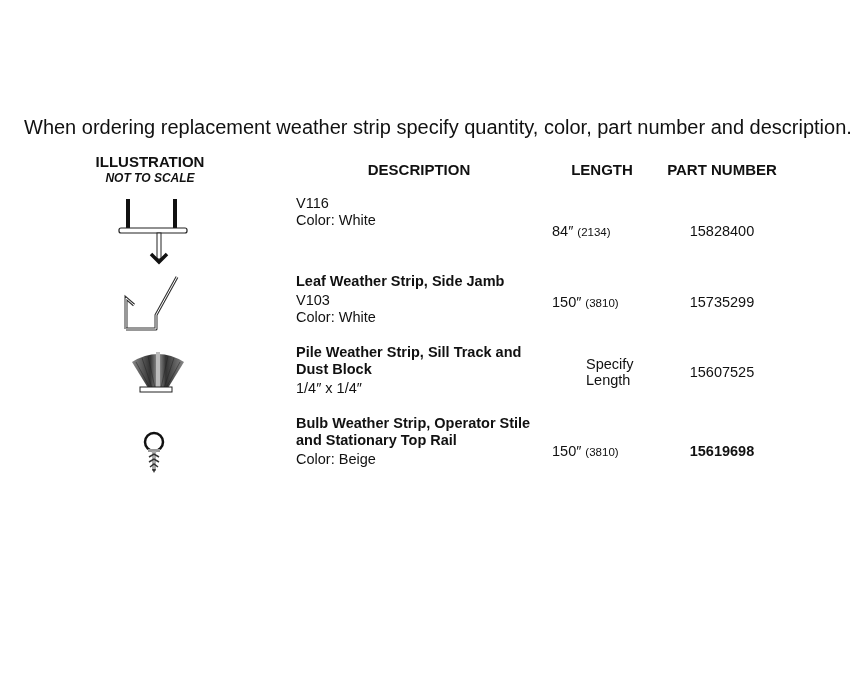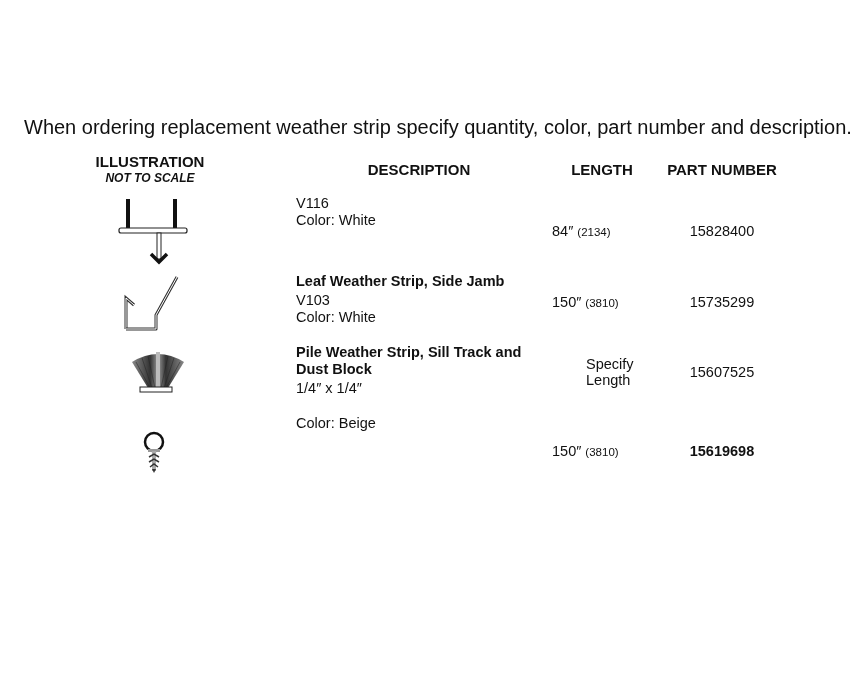--- a/index.html
+++ b/index.html
@@ -116,20 +116,21 @@
   <div class="icon" style="top:14px;">
     <svg width="96" height="46" viewBox="0 0 96 46">
       <circle cx="44" cy="13" r="9" fill="#fff" stroke="#111" stroke-width="2.5"></circle>
       <rect x="38" y="20" width="12" height="3" fill="#999"></rect>
       <rect x="42" y="22" width="4" height="20" fill="#aaa"></rect>
       <path d="M39 28 L44 25 L49 28 M39 33 L44 30 L49 33 M40 38 L44 35 L48 38" fill="none" stroke="#333" stroke-width="1.5"></path>
       <path d="M42 40 L44 44 L46 40" fill="#333"></path>
     </svg>
   </div>
   <div class="desc" style="top:0px;">
+    <span class="title">Bulb Weather Strip, Operator Stile and Stationary Top Rail</span>
     <span class="line">Color:  Beige</span>
   </div>
   <div class="len" style="top:28px;">
     <span>150″</span>
     <span class="mm">(3810)</span>
   </div>
   <div class="part" style="top:28px;font-weight:bold;">15619698</div>
 </div>
 
 </body></html>

